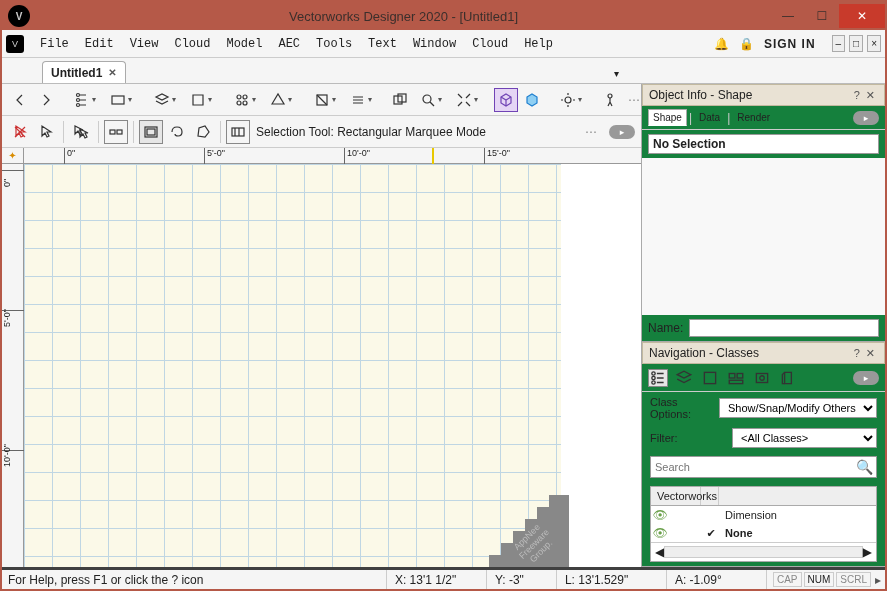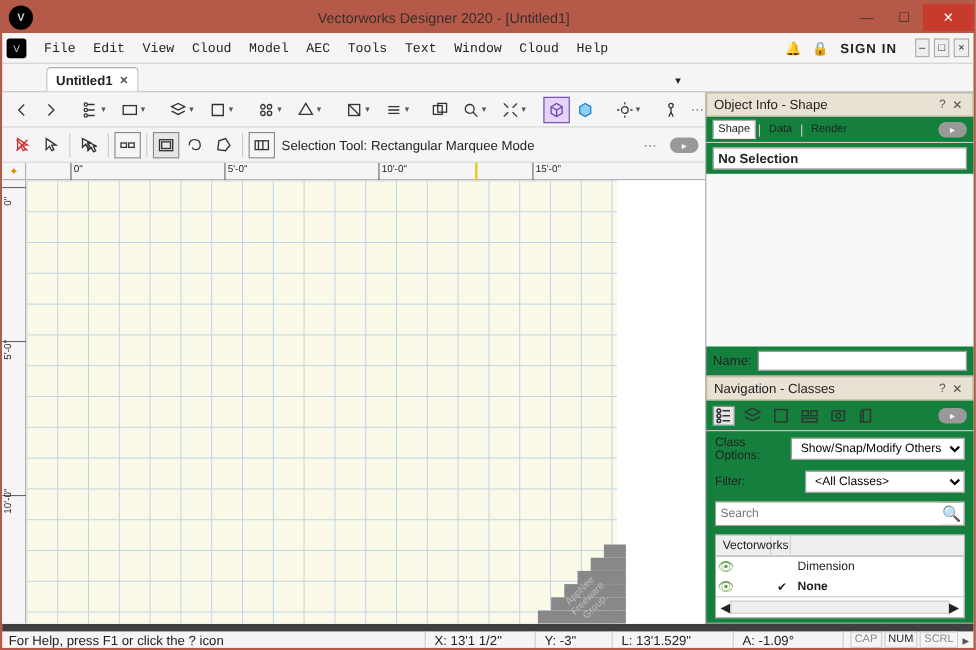--- a/index.html
+++ b/index.html
@@ -91,21 +91,21 @@
 .cls-head div { padding:3px 6px; border-right:1px solid #ccc;}
 .cls-row { display:flex; align-items:center; font-size:11px; padding:2px 0;}
 .cls-row .eye { width:18px; text-align:center; color:#6aa04a; font-size:12px;}
 .cls-row .sp { width:34px;}
 .cls-row .chk { width:16px; text-align:center;}
 .cls-row .nm { padding-left:6px;}
 .cls-scroll { display:flex; align-items:center; padding:2px 4px; border-top:1px solid #ccc;}
 .cls-scroll .bar { flex:1; height:12px; background:#eee; border:1px solid #ccc;}
 
 
-.status { height:22px; background:#f5f5f5; border-top:7px solid #404040; display:flex; align-items:center; font-size:12px;}
+.status { height:22px; background:#f5f5f5; border-top:3px solid #404040; display:flex; align-items:center; font-size:12px;}
 .status .cell { padding:0 8px; border-left:1px solid #ccc; height:100%; display:flex; align-items:center;}
 .status .help { flex:1; padding-left:6px; border:none;}
 .status .caps { font-size:10px; color:#888; border:1px solid #ccc; padding:1px 3px; margin-left:2px;}
 
 
 svg { stroke:#333; fill:none; stroke-width:1.2;}
 .purple svg { stroke:#7043b5;}
 .blue svg { stroke:#1f7fcf; fill:#8fcff3;}
 .red svg { stroke:#c33;}
 </style>

